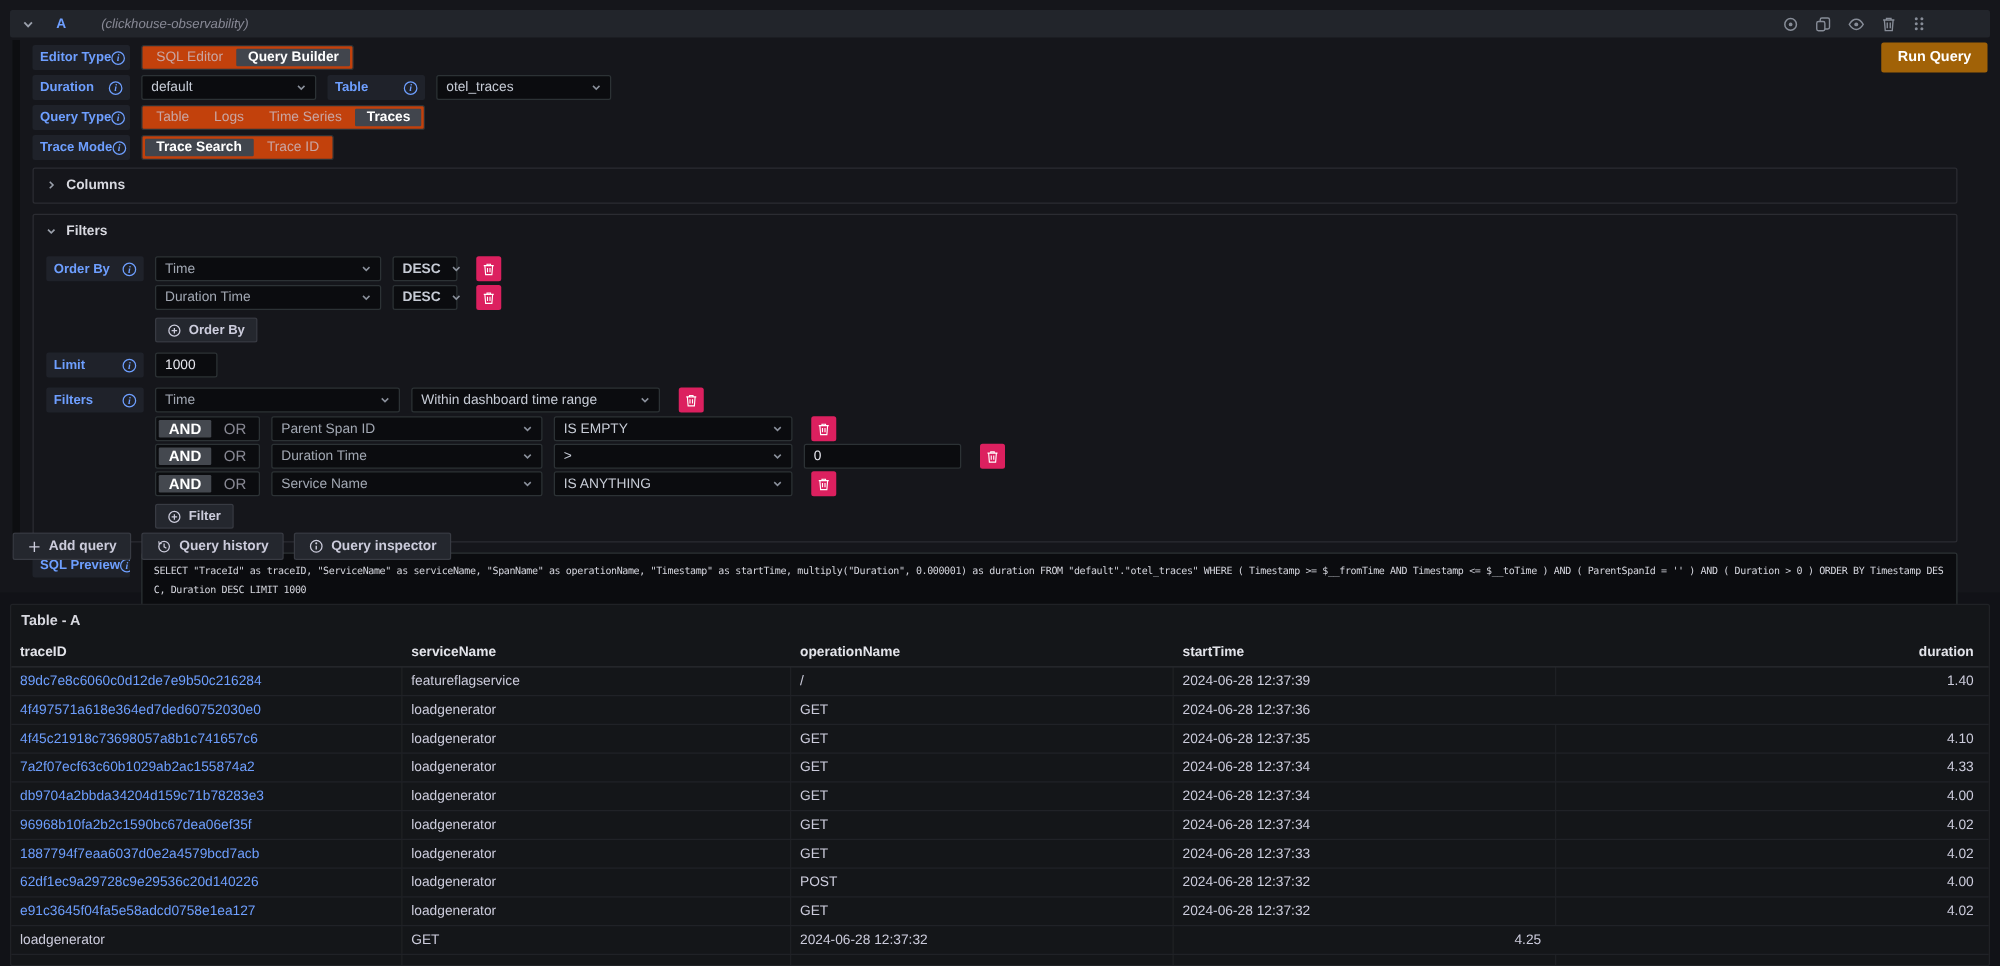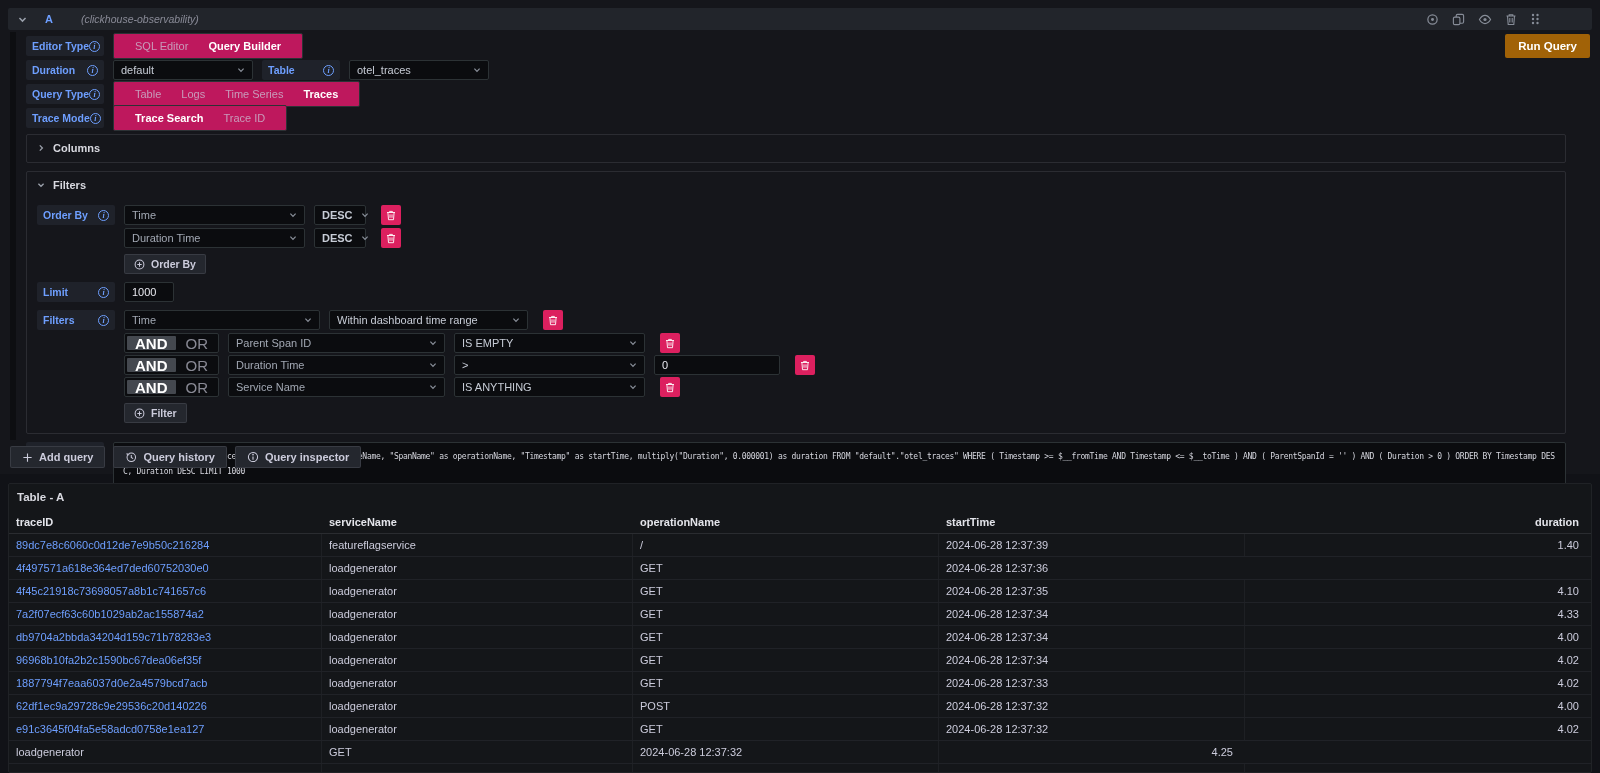--- a/index.html
+++ b/index.html
@@ -43,22 +43,22 @@
     display:flex; align-items:center; justify-content:space-between;
     padding:0 6px; color:#6e9fff; font-size:10.5px; font-weight:bold; white-space:nowrap; overflow:hidden;
   }
   .ic-info {
     width:11px; height:11px; min-width:11px; border:1px solid #6e9fff; border-radius:50%;
     display:inline-flex; align-items:center; justify-content:center;
     font-size:8px; font-style:italic; font-weight:bold; color:#6e9fff; font-family:"Liberation Serif",serif;
   }
 
   .radio-group {
-    display:inline-flex; align-items:stretch; background:#be185d;
-    border:1px solid #2c3235; border-radius:2px; padding:12px; gap:2px; height:20px;
+    display:inline-flex; align-items:stretch; background:#c2410c;
+    border:1px solid #2c3235; border-radius:2px; padding:2px; gap:2px; height:20px;
   }
   .radio-group .opt {
     display:flex; align-items:center; padding:0 9px; border-radius:1px;
     color:rgba(204,204,220,.72); font-size:11px; cursor:pointer; white-space:nowrap;
   }
   .radio-group .opt.active { background:#41454d; color:#fff; font-weight:bold; }
 
   .select {
     height:20px; background:#0b0c0f; border:1px solid #2c3235; border-radius:2px;
     display:flex; align-items:center; justify-content:space-between;
@@ -75,21 +75,21 @@
   .del {
     width:20px; height:20px; min-width:20px; border:none; border-radius:2px;
     background:#dc205f; display:flex; align-items:center; justify-content:center;
     cursor:pointer; margin-left:6px;
   }
 
   .bool-group {
     display:inline-flex; background:#0b0c0f; border:1px solid #2c3235; border-radius:2px;
     padding:2px; gap:2px; height:20px;
   }
-  .bool-group .opt { display:flex; align-items:center; padding:0 8px; font-size:15px; color:rgba(204,204,220,.65); cursor:pointer; }
+  .bool-group .opt { display:flex; align-items:center; padding:0 8px; font-size:12px; color:rgba(204,204,220,.65); cursor:pointer; }
   .bool-group .opt.active { background:#44484f; color:#fff; font-weight:bold; border-radius:1px; }
 
   .btn-sec {
     height:20px; display:inline-flex; align-items:center; gap:6px; padding:0 9px;
     background:#24272e; border:1px solid rgba(204,204,220,.12); border-radius:2px;
     color:#ccccdc; font-size:10.5px; font-weight:bold; font-family:inherit; cursor:pointer; white-space:nowrap;
   }
 
   .section {
     border:1px solid rgba(204,204,220,.12); border-radius:2px;
@@ -105,21 +105,21 @@
   .mt6 { margin-top:6px; } .mt8 { margin-top:8px; }
 
   .sql-row { display:flex; align-items:flex-start; gap:9px; margin-top:8px; }
   .code {
     flex:1; background:#0b0c0f; border:1px solid #2c3235; border-radius:2px;
     padding:7px 9px; font-family:"DejaVu Sans Mono", monospace;
     font-size:8px; letter-spacing:-0.3px; line-height:1.85; color:#d5d6de;
     white-space:pre-wrap; word-break:break-all;
   }
 
-  .qr-footer { position:absolute; left:10px; top:446px; display:flex; gap:8px; }
+  .qr-footer { position:absolute; left:10px; top:426px; display:flex; gap:8px; }
   .qr-footer .btn-sec { height:22px; font-size:11px; padding:0 11px; }
 
   
   .table-panel {
     position:absolute; left:8px; top:483px; width:1584px; height:290px;
     background:#141619; border:1px solid #202226; border-radius:2px; overflow:hidden;
   }
   .panel-title { height:26px; display:flex; align-items:center; padding:0 8px; font-size:11.5px; font-weight:bold; color:#d8d9e0; }
   .tgrid { display:grid; grid-template-columns:313px 311px 306px 306px 1fr; }
   .thead { height:24px; border-bottom:1px solid rgba(204,204,220,.12); }

